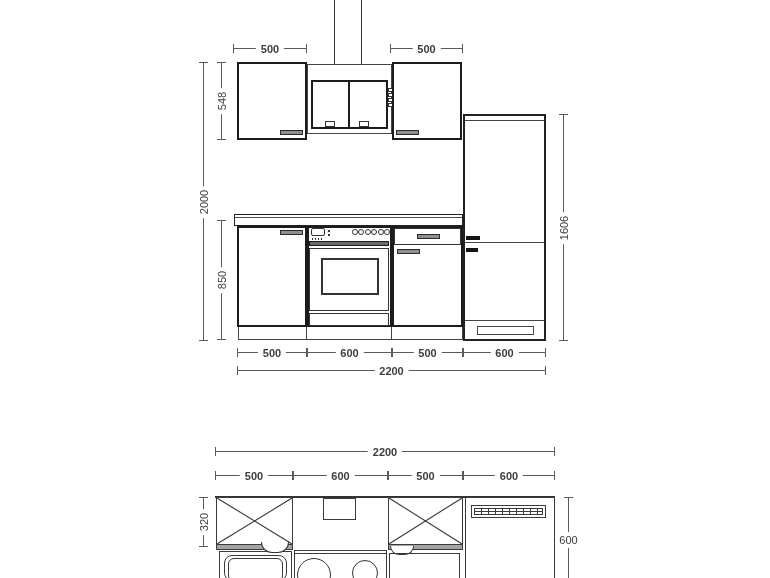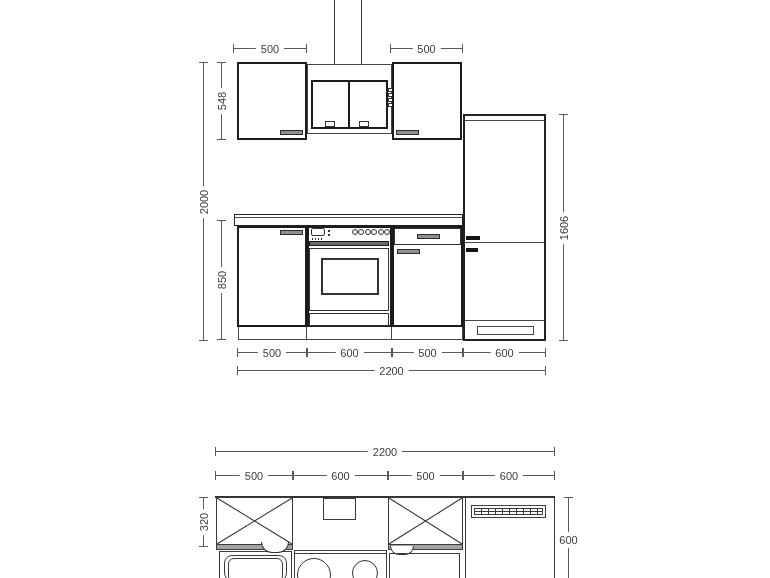--- a/index.html
+++ b/index.html
@@ -17,20 +17,21 @@
   .knob{border:1px solid #333;border-radius:50%;width:6px;height:6px;}
   .smh{border:1px solid #333;background:#fff;}
   .ticks{background:repeating-linear-gradient(90deg,#333 0 1px,transparent 1px 3px);}
   .dots{background:#333;box-shadow:0 4px 0 #333;}
   .circle{border:1.5px solid #333;border-radius:50%;}
   .dim-h{
     background:
       linear-gradient(#5a5a5a,#5a5a5a) left center/1px 9px no-repeat,
       linear-gradient(#5a5a5a,#5a5a5a) right center/1px 9px no-repeat,
       linear-gradient(#5a5a5a,#5a5a5a) center/100% 1px no-repeat;
+    font-weight: bold;
   }
   .dim-v{
     background:
       linear-gradient(#5a5a5a,#5a5a5a) center top/9px 1px no-repeat,
       linear-gradient(#5a5a5a,#5a5a5a) center bottom/9px 1px no-repeat,
       linear-gradient(#5a5a5a,#5a5a5a) center/1px 100% no-repeat;
   }
   .dim-label{
     position:absolute;left:50%;top:50%;transform:translate(-50%,-50%);
     background:#fff;padding:0 5px;white-space:nowrap;line-height:1.1;

